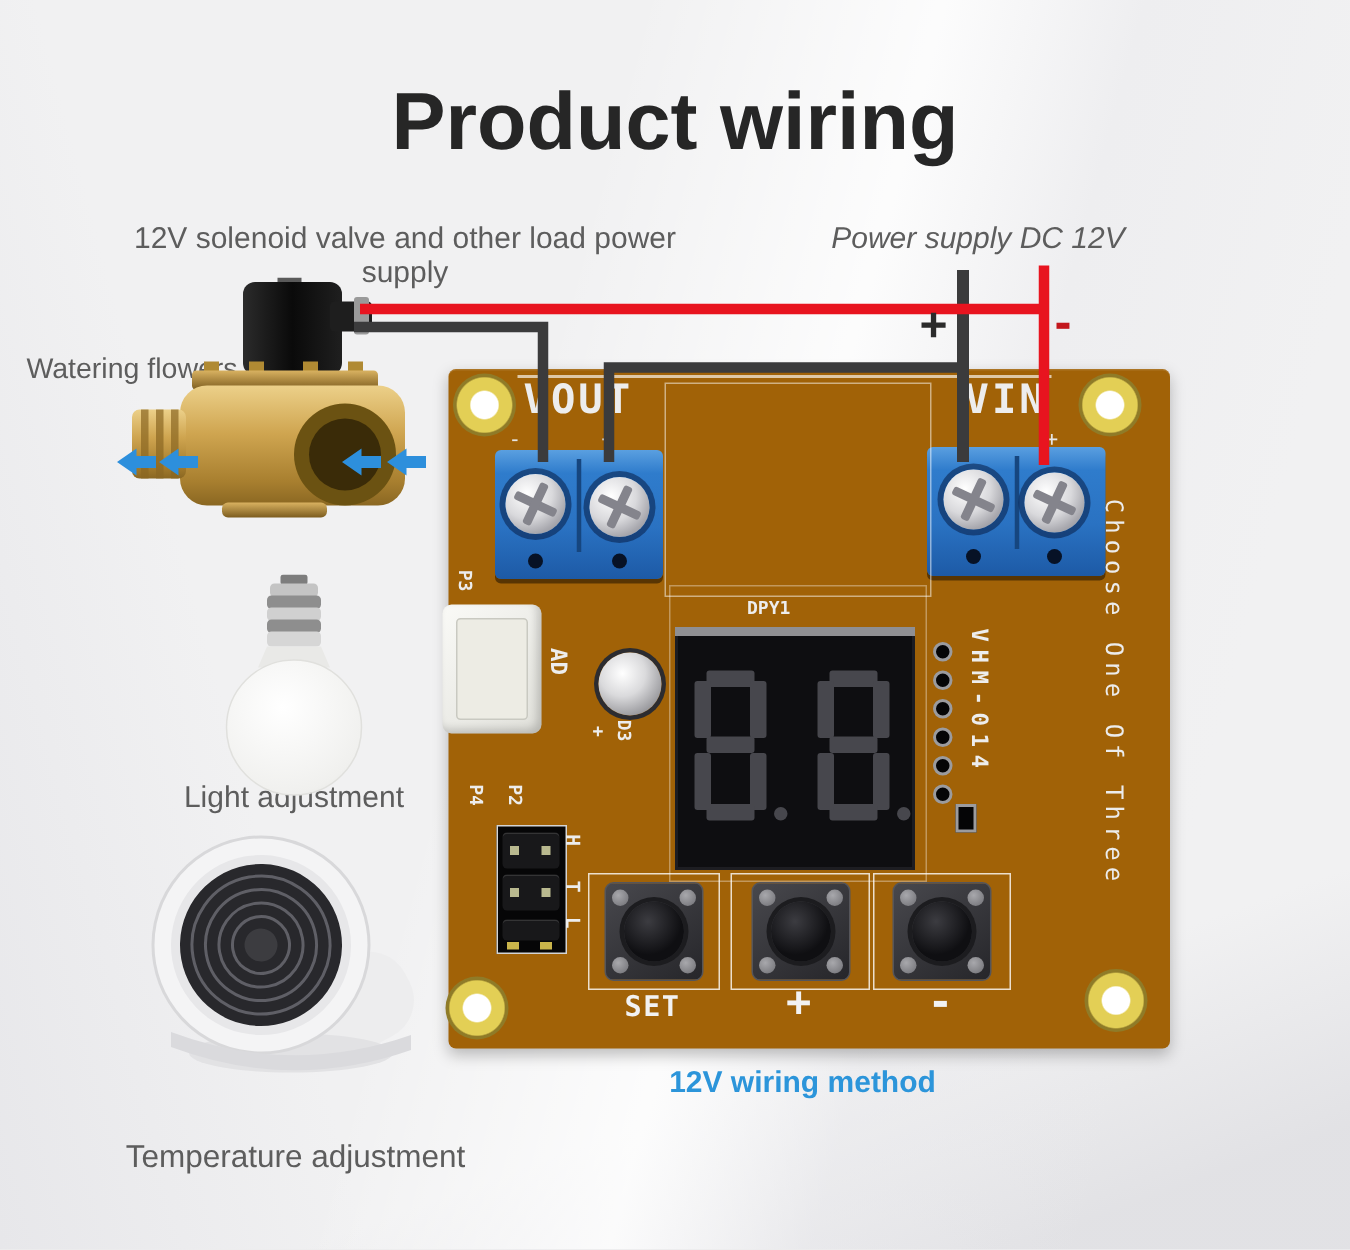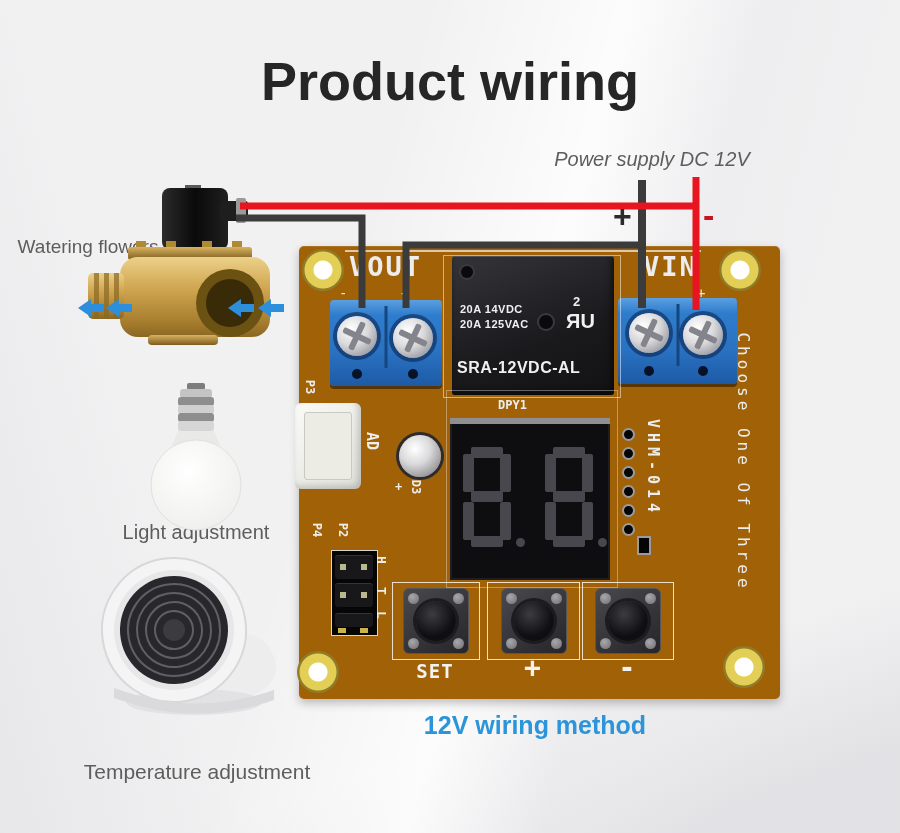--- a/index.html
+++ b/index.html
@@ -6,21 +6,21 @@
   .stage{position:relative;width:900px;height:833px;overflow:hidden;
     background:#f1f1f2;font-family:"Liberation Sans",sans-serif;}
   .bg-sheen{position:absolute;inset:0;
     background:
       linear-gradient(105deg, rgba(255,255,255,0) 38%, rgba(255,255,255,.8) 56%, rgba(235,235,238,.5) 68%, rgba(255,255,255,0) 84%),
       linear-gradient(75deg, rgba(221,221,226,.5) 0%, rgba(255,255,255,0) 22%),
       linear-gradient(160deg, rgba(0,0,0,0) 78%, rgba(213,213,218,.55) 93%);}
   .abs{position:absolute;}
   .title{left:0;top:50px;width:900px;text-align:center;font-size:54px;font-weight:bold;color:#262626;letter-spacing:0;}
   .cap{color:#5d5d5d;font-size:20px;text-align:center;}
-  .blue-cap{color:#2c95da;font-weight:bold;font-size:25px;text-align:center;}
+  .blue-cap{color:#2c95da;font-weight:bold;font-size:20px;text-align:center;}
   .wplus{font-size:32px;font-weight:bold;color:#2b2b2b;}
   .wminus{font-size:34px;font-weight:bold;color:#c3161c;}
 
   
   .board{left:299px;top:246px;width:481px;height:453px;background:#a16207;border-radius:5px;
     box-shadow:inset 0 1px 0 rgba(255,255,255,.12), 0 4px 10px rgba(0,0,0,.25);}
   .board .abs{position:absolute;}
   .silk{color:#ededed;font-family:"DejaVu Sans Mono",monospace;font-weight:bold;}
   .topline{left:46px;top:4px;width:356px;height:2px;background:rgba(255,255,255,.65);}
   .hole{width:42px;height:42px;border-radius:50%;
@@ -86,20 +86,21 @@
   .wires{left:0;top:0;pointer-events:none;}
 </style>
 </head>
 <body>
 
 <div class="stage">
   <div class="bg-sheen abs"></div>
 
   <div class="abs title">Product wiring</div>
 
+  <div class="abs cap" style="left:75px;top:148px;width:390px;">12V solenoid valve and other load power supply</div>
   <div class="abs cap" style="left:532px;top:148px;width:240px;font-style:italic;">Power supply DC 12V</div>
   <div class="abs cap" style="left:8px;top:236px;width:160px;font-size:19px;">Watering flowers</div>
   <div class="abs cap" style="left:96px;top:521px;width:200px;">Light adjustment</div>
   <div class="abs cap" style="left:77px;top:760px;width:240px;font-size:21px;">Temperature adjustment</div>
   <div class="abs blue-cap" style="left:385px;top:711px;width:300px;">12V wiring method</div>
 
   <svg class="abs" style="left:70px;top:185px;" width="220" height="170" viewBox="0 0 220 170">
     <defs>
       <linearGradient id="gBlack" x1="0" y1="0" x2="1" y2="0">
         <stop offset="0" stop-color="#2b2b2b"></stop>
@@ -205,29 +206,20 @@
         </div>
       <div class="abs screw" style="left:65px;top:17px;">
           <div class="sx"></div>
           <div class="sy"></div>
         </div>
       <div class="abs thole" style="left:26px;top:68px;"></div>
       <div class="abs thole" style="left:80px;top:68px;"></div>
     </div>
 
     <div class="abs relay-outline" style="left:144px;top:9px;width:176px;height:141px;"></div>
-    <div class="abs relay" style="left:153px;top:10px;width:162px;height:139px;">
-      <div class="abs rdot" style="left:9px;top:10px;width:12px;height:12px;"></div>
-      <div class="abs rdot" style="left:87px;top:59px;width:14px;height:14px;"></div>
-      <div class="abs r-small" style="left:8px;top:47px;">20A 14VDC</div>
-      <div class="abs r-small" style="left:8px;top:62px;">20A 125VAC</div>
-      <div class="abs r-model" style="left:5px;top:103px;">SRA-12VDC-AL</div>
-      <div class="abs r-pin" style="left:121px;top:38px;">2</div>
-      <div class="abs r-ul" style="left:114px;top:54px;">ЯU</div>
-    </div>
 
     <div class="abs disp-outline" style="left:147px;top:144px;width:170px;height:196px;"></div>
     <div class="abs silk" style="left:284px;top:142px;font-size:11px;margin-top:32px;">S1</div>
     <div class="abs silk" style="left:199px;top:152px;font-size:12px;">DPY1</div>
 
     <div class="abs display" style="left:151px;top:172px;width:160px;height:162px;">
       <div class="abs disp-top"></div>
       <div class="abs sseg-row" style="left:13px;top:29px;">
           <div class="sseg-digit">
             <div class="sseg a"></div>

